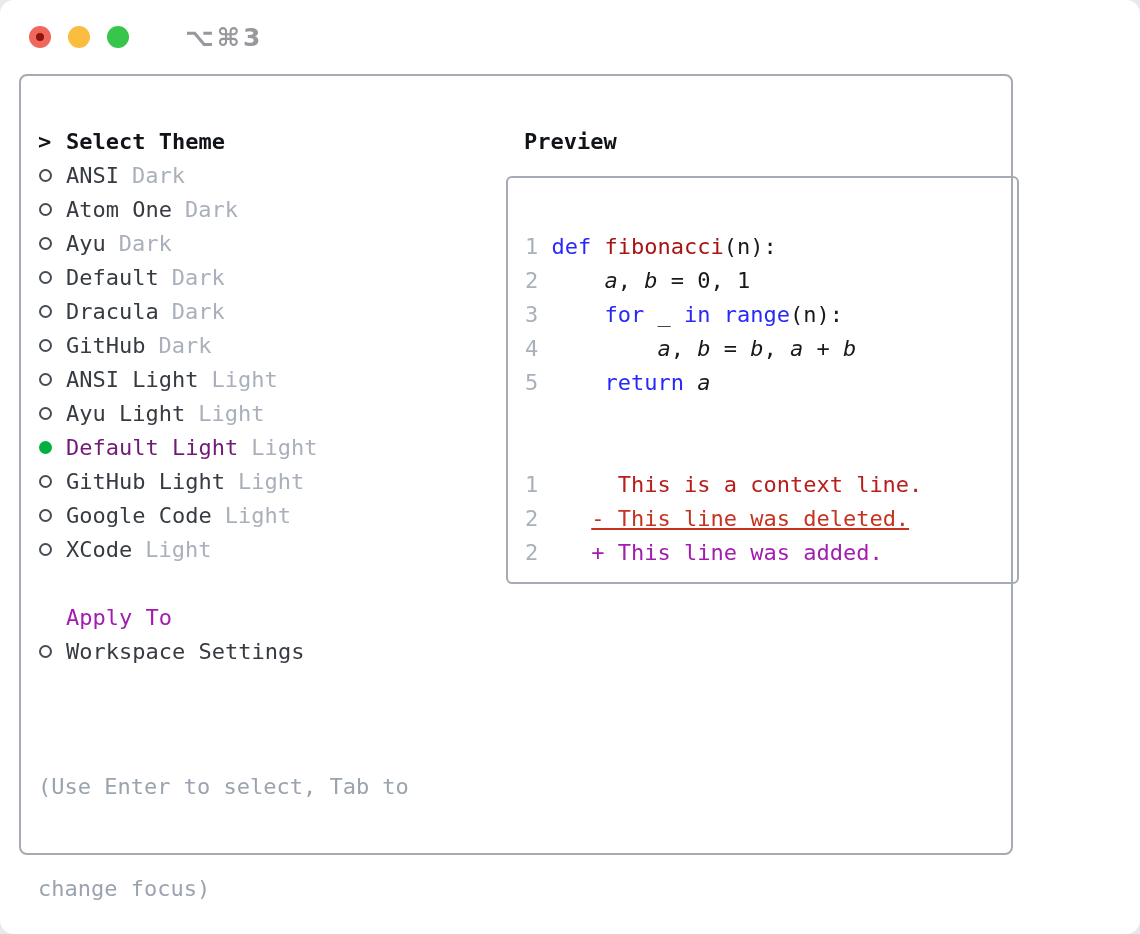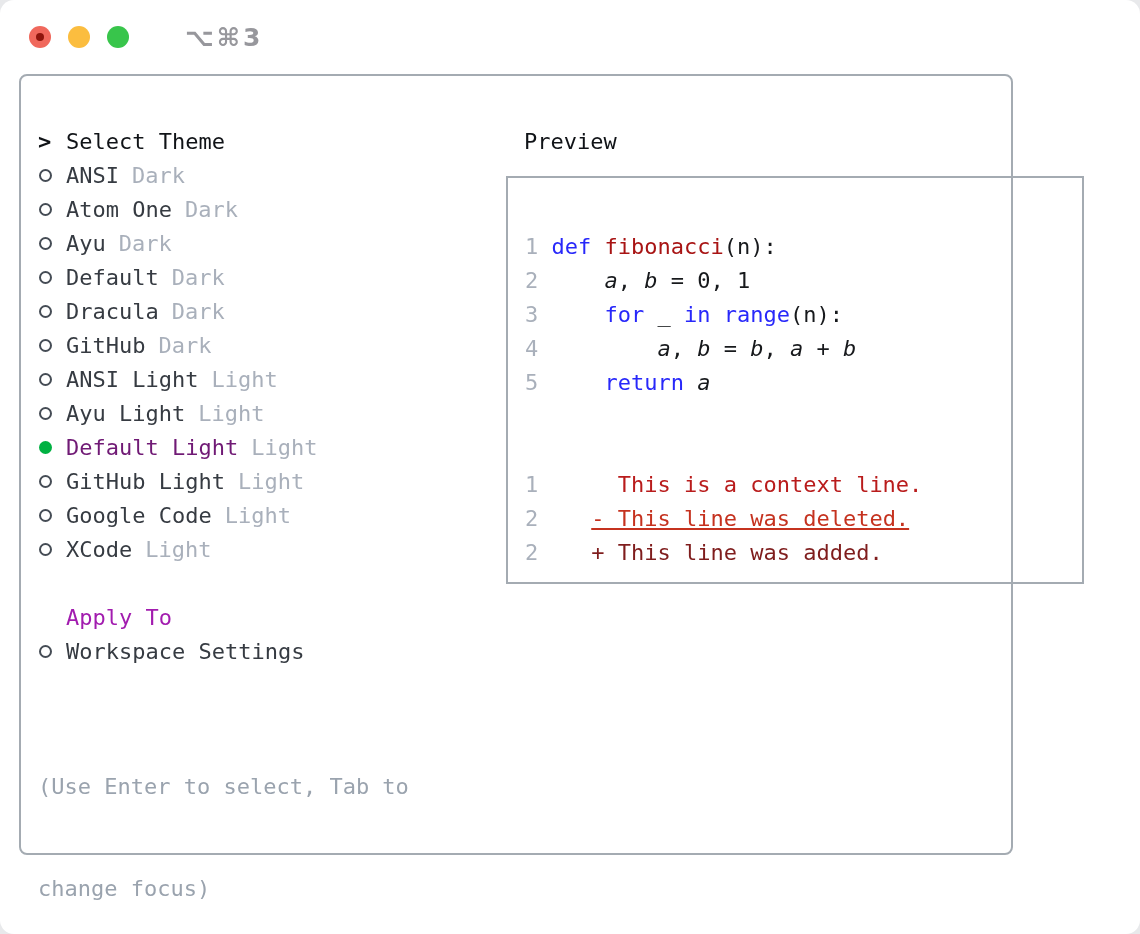--- a/index.html
+++ b/index.html
@@ -18,38 +18,38 @@
   
   .main-box{margin-left:19px;width:994px;height:781px;border:2px solid #a4abb2;border-radius:8px;box-sizing:border-box;display:flex;padding:48px 0 0 17px;background:#fff;}
   .left-col{width:462px;flex:0 0 462px;}
   .right-col{flex:1;}
 
   .row{height:34px;display:flex;align-items:center;font-size:22px;white-space:pre;}
   .marker{width:28px;flex:0 0 28px;display:flex;align-items:center;}
   .chev{font-weight:700;color:#101317;}
   .radio{width:13px;height:13px;border-radius:50%;border:2px solid #454c55;box-sizing:border-box;margin-left:1px;}
   .radio.sel{border:none;background:#00b142;}
-  .hdr{font-weight:400;color:#101317;}
+  .hdr{font-weight:700;color:#101317;}
   .iname{color:#363b42;}
   .iname.green{color:#701a75;}
   .ivariant{color:#a9b0bb;margin-left:13px;}
   .gap34{height:34px;}
   .hint{font-size:22px;line-height:34px;color:#9aa3ae;white-space:pre;}
 
   
-  .preview-box{margin-left:6px;margin-top:18px;width:578px;height:408px;border:2px solid #a4abb2;border-radius:0;box-sizing:border-box;padding:52px 0 0 17px;overflow:hidden;}
+  .preview-box{margin-left:6px;margin-top:18px;width:513px;height:408px;border:2px solid #a4abb2;border-radius:6px;box-sizing:border-box;padding:52px 0 0 17px;overflow:hidden;}
   .cl{height:34px;line-height:34px;font-size:22px;white-space:pre;}
   .cl .ln{color:#a9b0bb;}
   .cl .pl{color:#17191c;}
   .cl .kw{color:#2828fa;}
   .cl .fn{color:#a81414;}
   .cl .var{color:#17191c;font-style:italic;}
   .cl .ctx{color:#b91c1c;}
   .cl .del{color:#c5321f;text-decoration:underline;}
-  .cl .add{color:#7f1d1d;}
+  .cl .add{color:#a21caf;}
 </style>
 </head>
 <body>
 
 <div class="window">
 
   <div class="titlebar">
     <div class="light red">
       <span class="dot"></span>
     </div>

